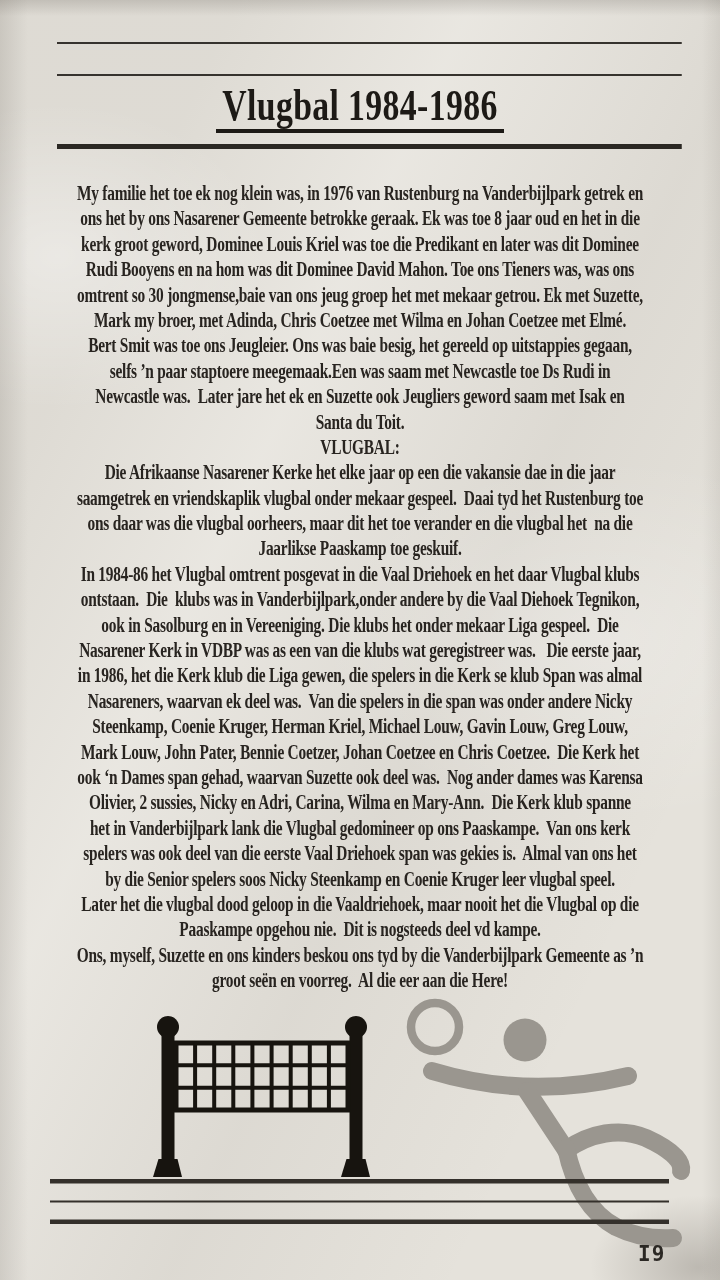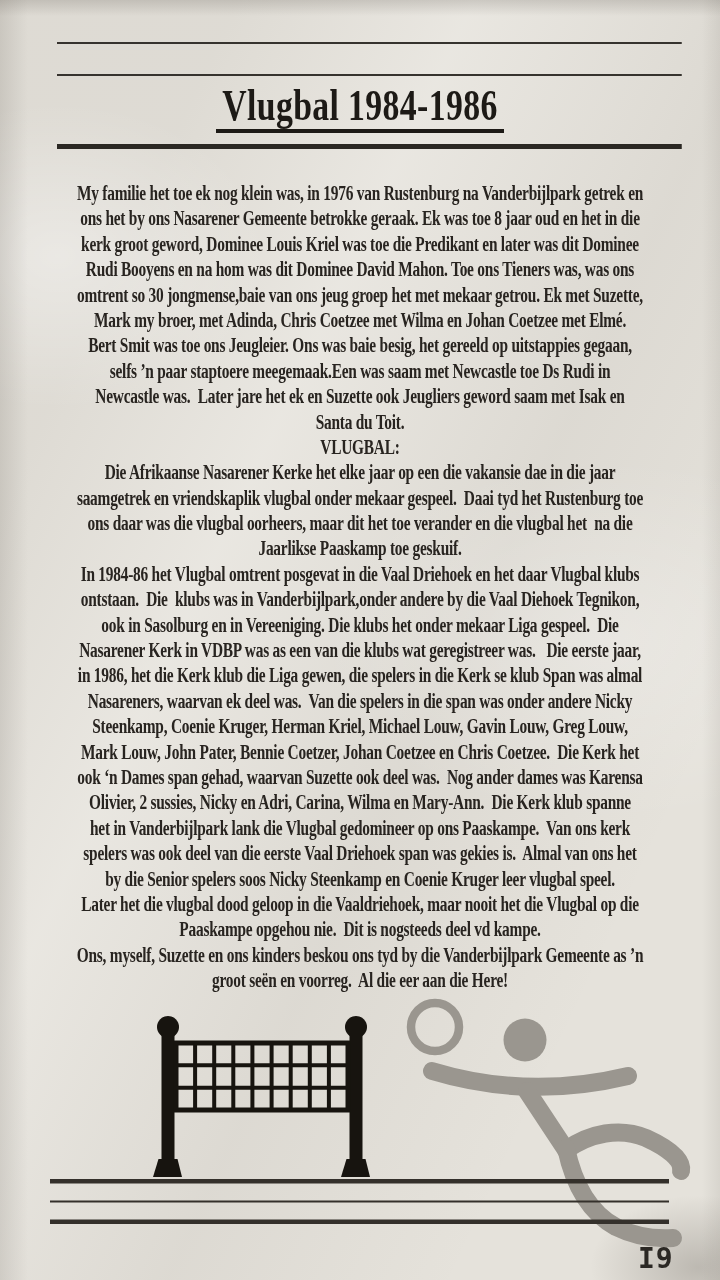--- a/index.html
+++ b/index.html
@@ -39,21 +39,21 @@
   .body-text{position:absolute;top:181px;left:0;width:960px;color:#282420;}
   .line{
     height:25.4px;line-height:25.4px;
     font-size:20.5px;font-weight:bold;
     text-align:center;white-space:pre;letter-spacing:-0.3px;
   }
   .art{position:absolute;top:0;left:0;pointer-events:none;}
   .page-number{
     position:absolute;left:638px;top:1242px;
     font-family:"DejaVu Sans Mono", monospace;
-    font-weight:bold;font-size:28px;color:#2b2824;letter-spacing:1px;
+    font-weight:bold;font-size:21px;color:#2b2824;letter-spacing:1px;
   }
 </style>
 </head>
 <body>
 
 <div class="page">
 
   <div class="scaled">
     <div class="rule r1"></div>
     <div class="rule r2"></div>

